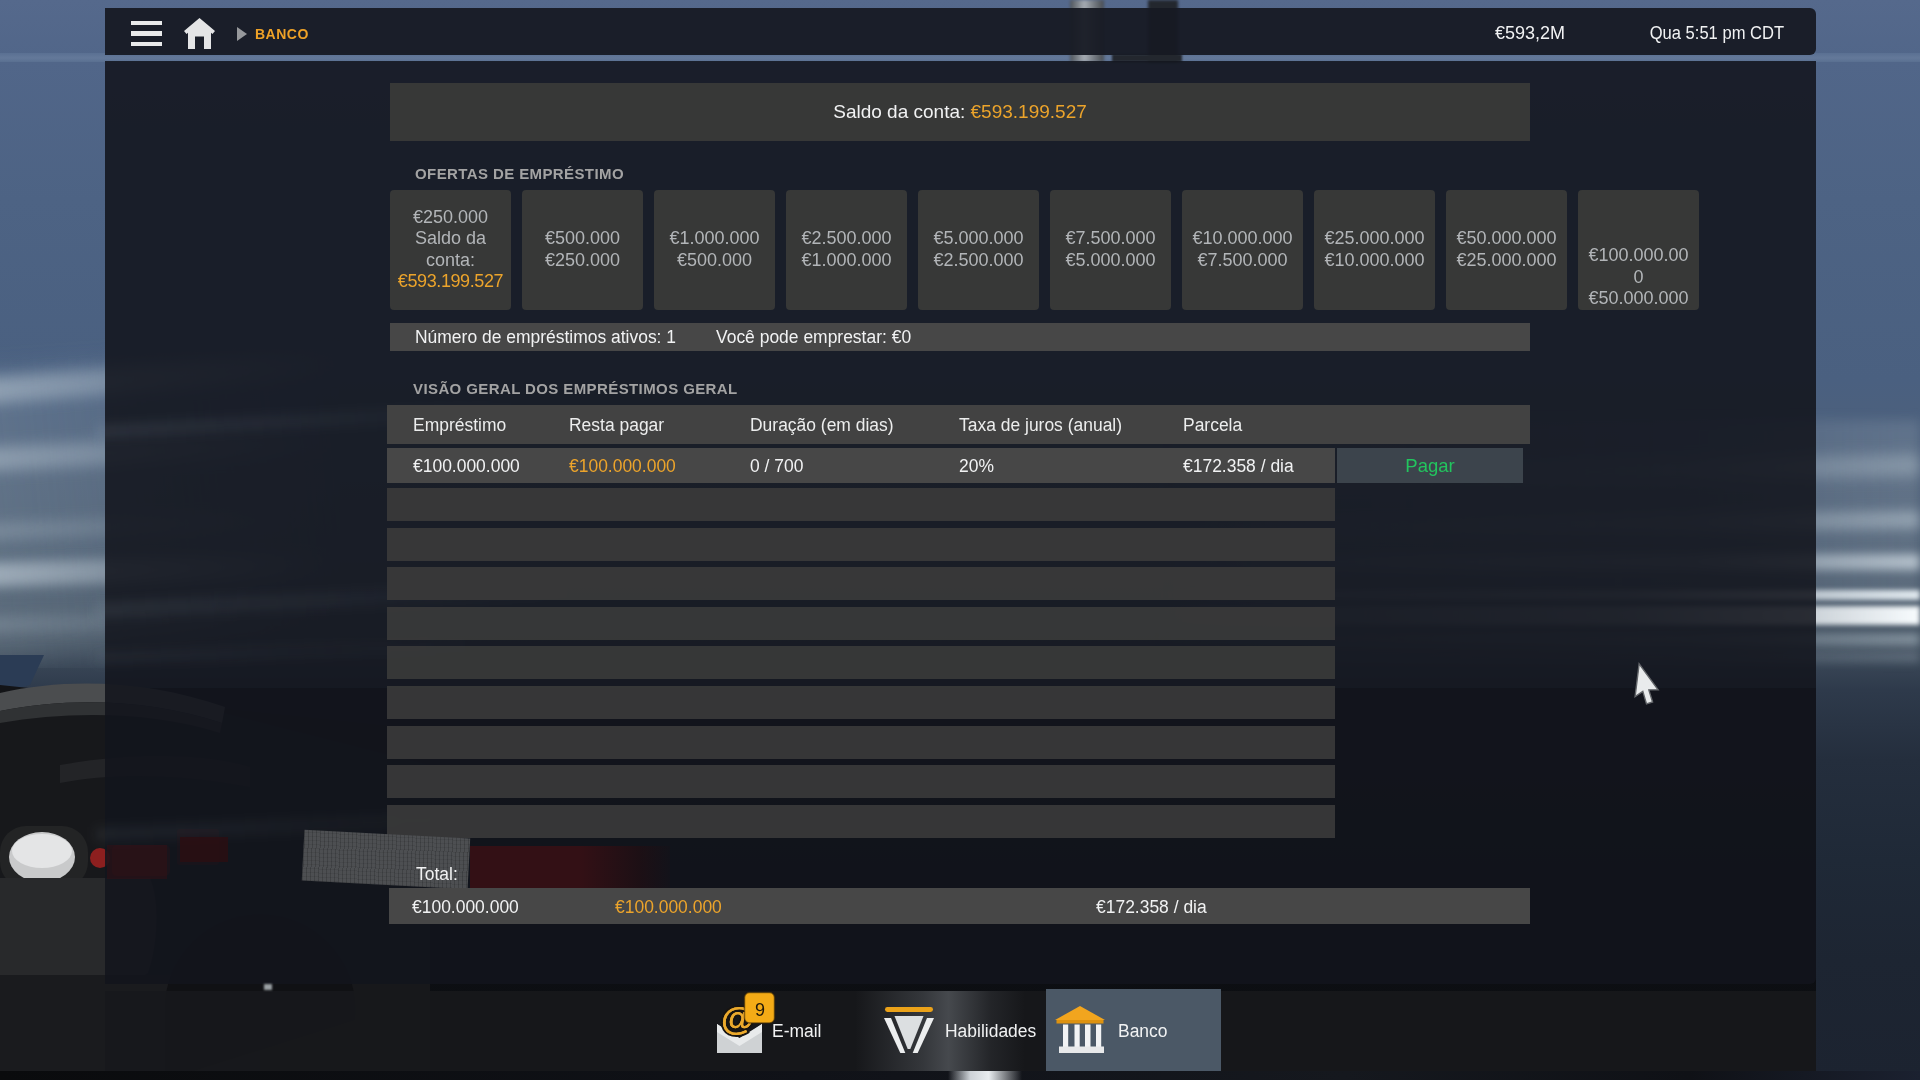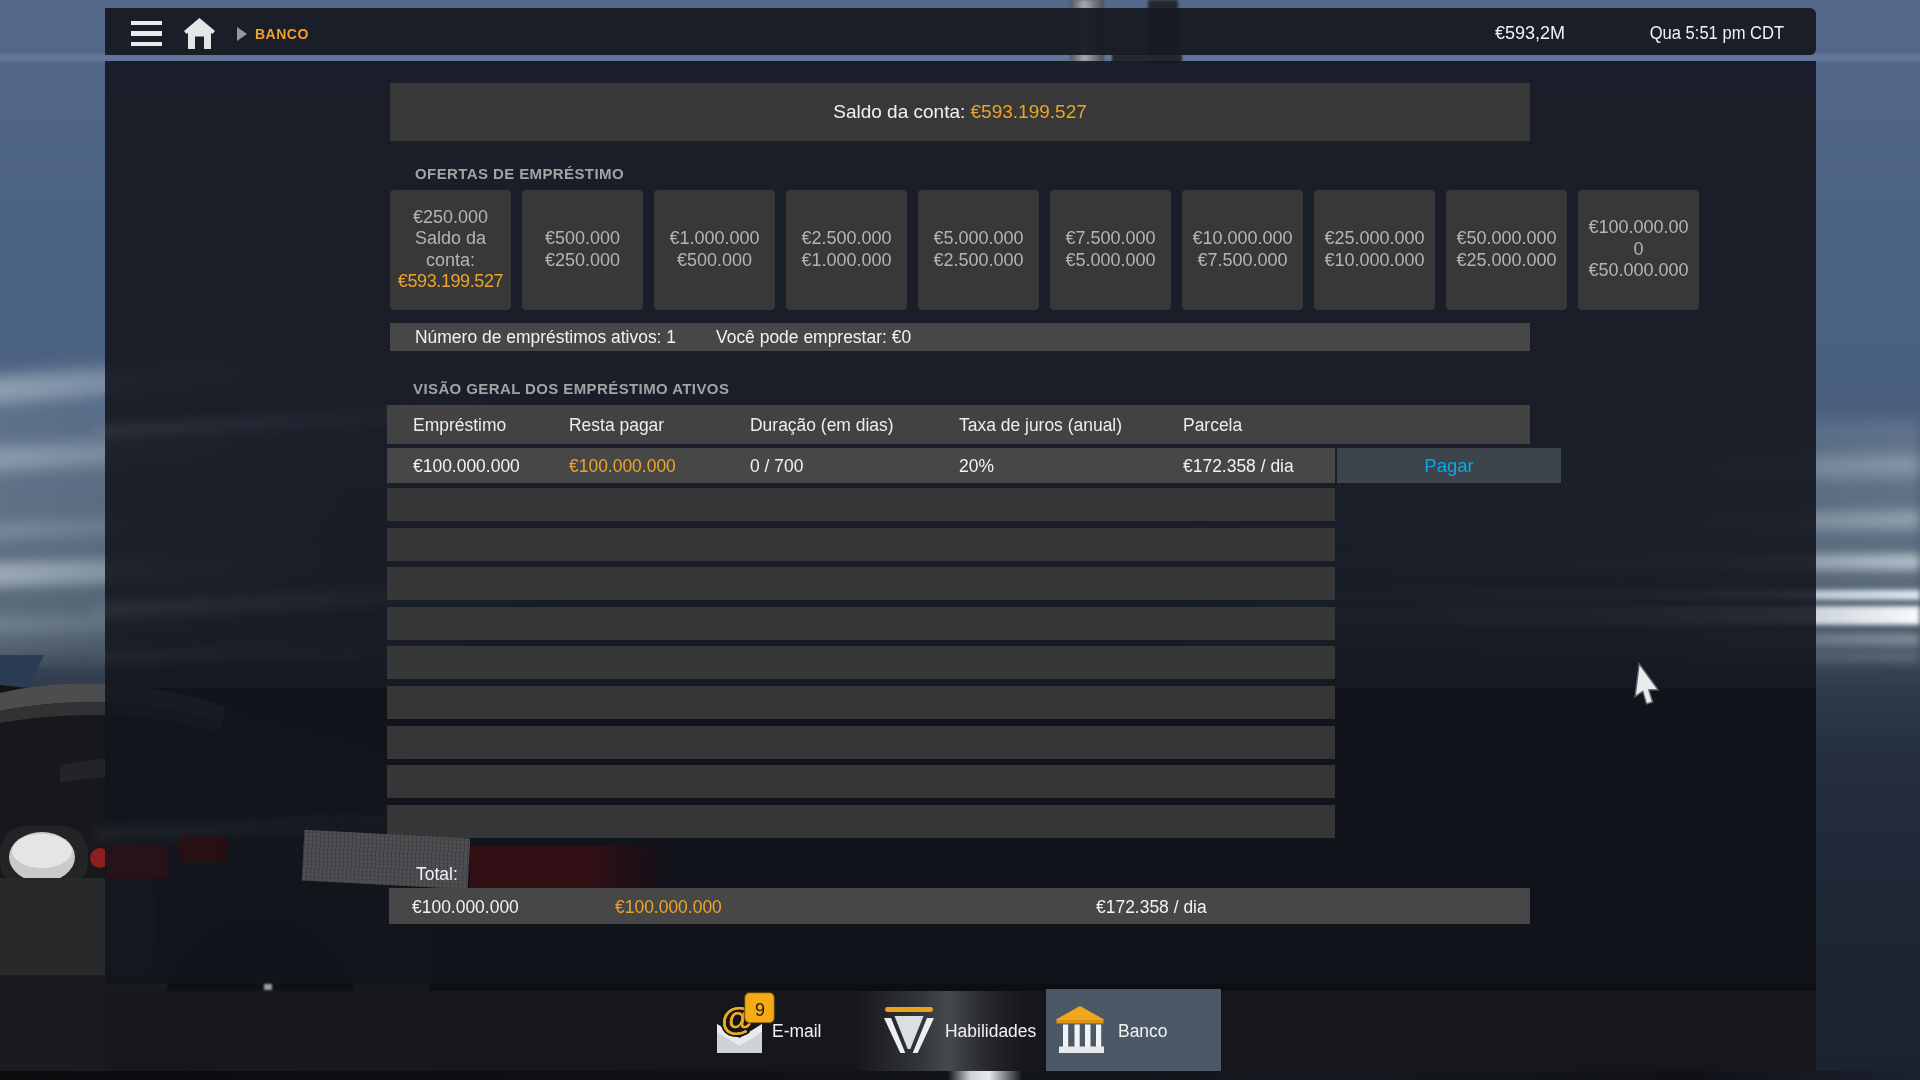--- a/index.html
+++ b/index.html
@@ -133,45 +133,45 @@
       </div>
     <div class="box" style="left:1077px;">
         <div>€10.000.000<br>€7.500.000</div>
       </div>
     <div class="box" style="left:1209px;">
         <div>€25.000.000<br>€10.000.000</div>
       </div>
     <div class="box" style="left:1341px;">
         <div>€50.000.000<br>€25.000.000</div>
       </div>
-    <div class="box" style="left:1473px;">
+    <div class="box" style="left:1473px;align-items:flex-end;">
         <div>€100.000.00<br>0<br>€50.000.000</div>
       </div>
 
     <div class="bar" style="left:285px;top:262px;width:1140px;height:28px;"></div>
     <div class="txt" style="left:310px;top:266px;">Número de empréstimos ativos: 1</div>
     <div class="txt" style="left:611px;top:266px;">Você pode emprestar: €0</div>
 
-    <div class="lbl" style="left:308px;top:319px;">VISÃO GERAL DOS EMPRÉSTIMO ATIVOS</div>
+    <div class="lbl" style="left:308px;top:319px;">VISÃO GERAL DOS EMPRÉSTIMOS GERAL</div>
 
     <div class="abs" style="left:282px;top:344px;width:1143px;height:39px;background:#424242;"></div>
     <div class="hcell" style="left:308px;top:354px;">Empréstimo</div>
     <div class="hcell" style="left:464px;top:354px;">Resta pagar</div>
     <div class="hcell" style="left:645px;top:354px;">Duração (em dias)</div>
     <div class="hcell" style="left:854px;top:354px;">Taxa de juros (anual)</div>
     <div class="hcell" style="left:1078px;top:354px;">Parcela</div>
 
     <div class="abs" style="left:282px;top:387px;width:948px;height:35px;background:#474747;"></div>
     <div class="txt" style="left:308px;top:395px;">€100.000.000</div>
     <div class="txt org" style="left:464px;top:395px;">€100.000.000</div>
     <div class="txt" style="left:645px;top:395px;">0 / 700</div>
     <div class="txt" style="left:854px;top:395px;">20%</div>
     <div class="txt" style="left:1078px;top:395px;">€172.358 / dia</div>
-    <div class="abs" style="left:1232px;top:387px;width:224px;height:35px;background:#3c444c;
-         display:flex;align-items:center;justify-content:center;color:#0ea5e9;font-size:18.5px;">Pagar</div>
+    <div class="abs" style="left:1232px;top:387px;width:186px;height:35px;background:#3c444c;
+         display:flex;align-items:center;justify-content:center;color:#22c55e;font-size:18.5px;">Pagar</div>
 
     <div class="erow" style="top:427px;"></div>
     <div class="erow" style="top:466.6px;"></div>
     <div class="erow" style="top:506.2px;"></div>
     <div class="erow" style="top:545.8px;"></div>
     <div class="erow" style="top:585.4px;"></div>
     <div class="erow" style="top:625px;"></div>
     <div class="erow" style="top:664.6px;"></div>
     <div class="erow" style="top:704.2px;"></div>
     <div class="erow" style="top:743.8px;"></div>

